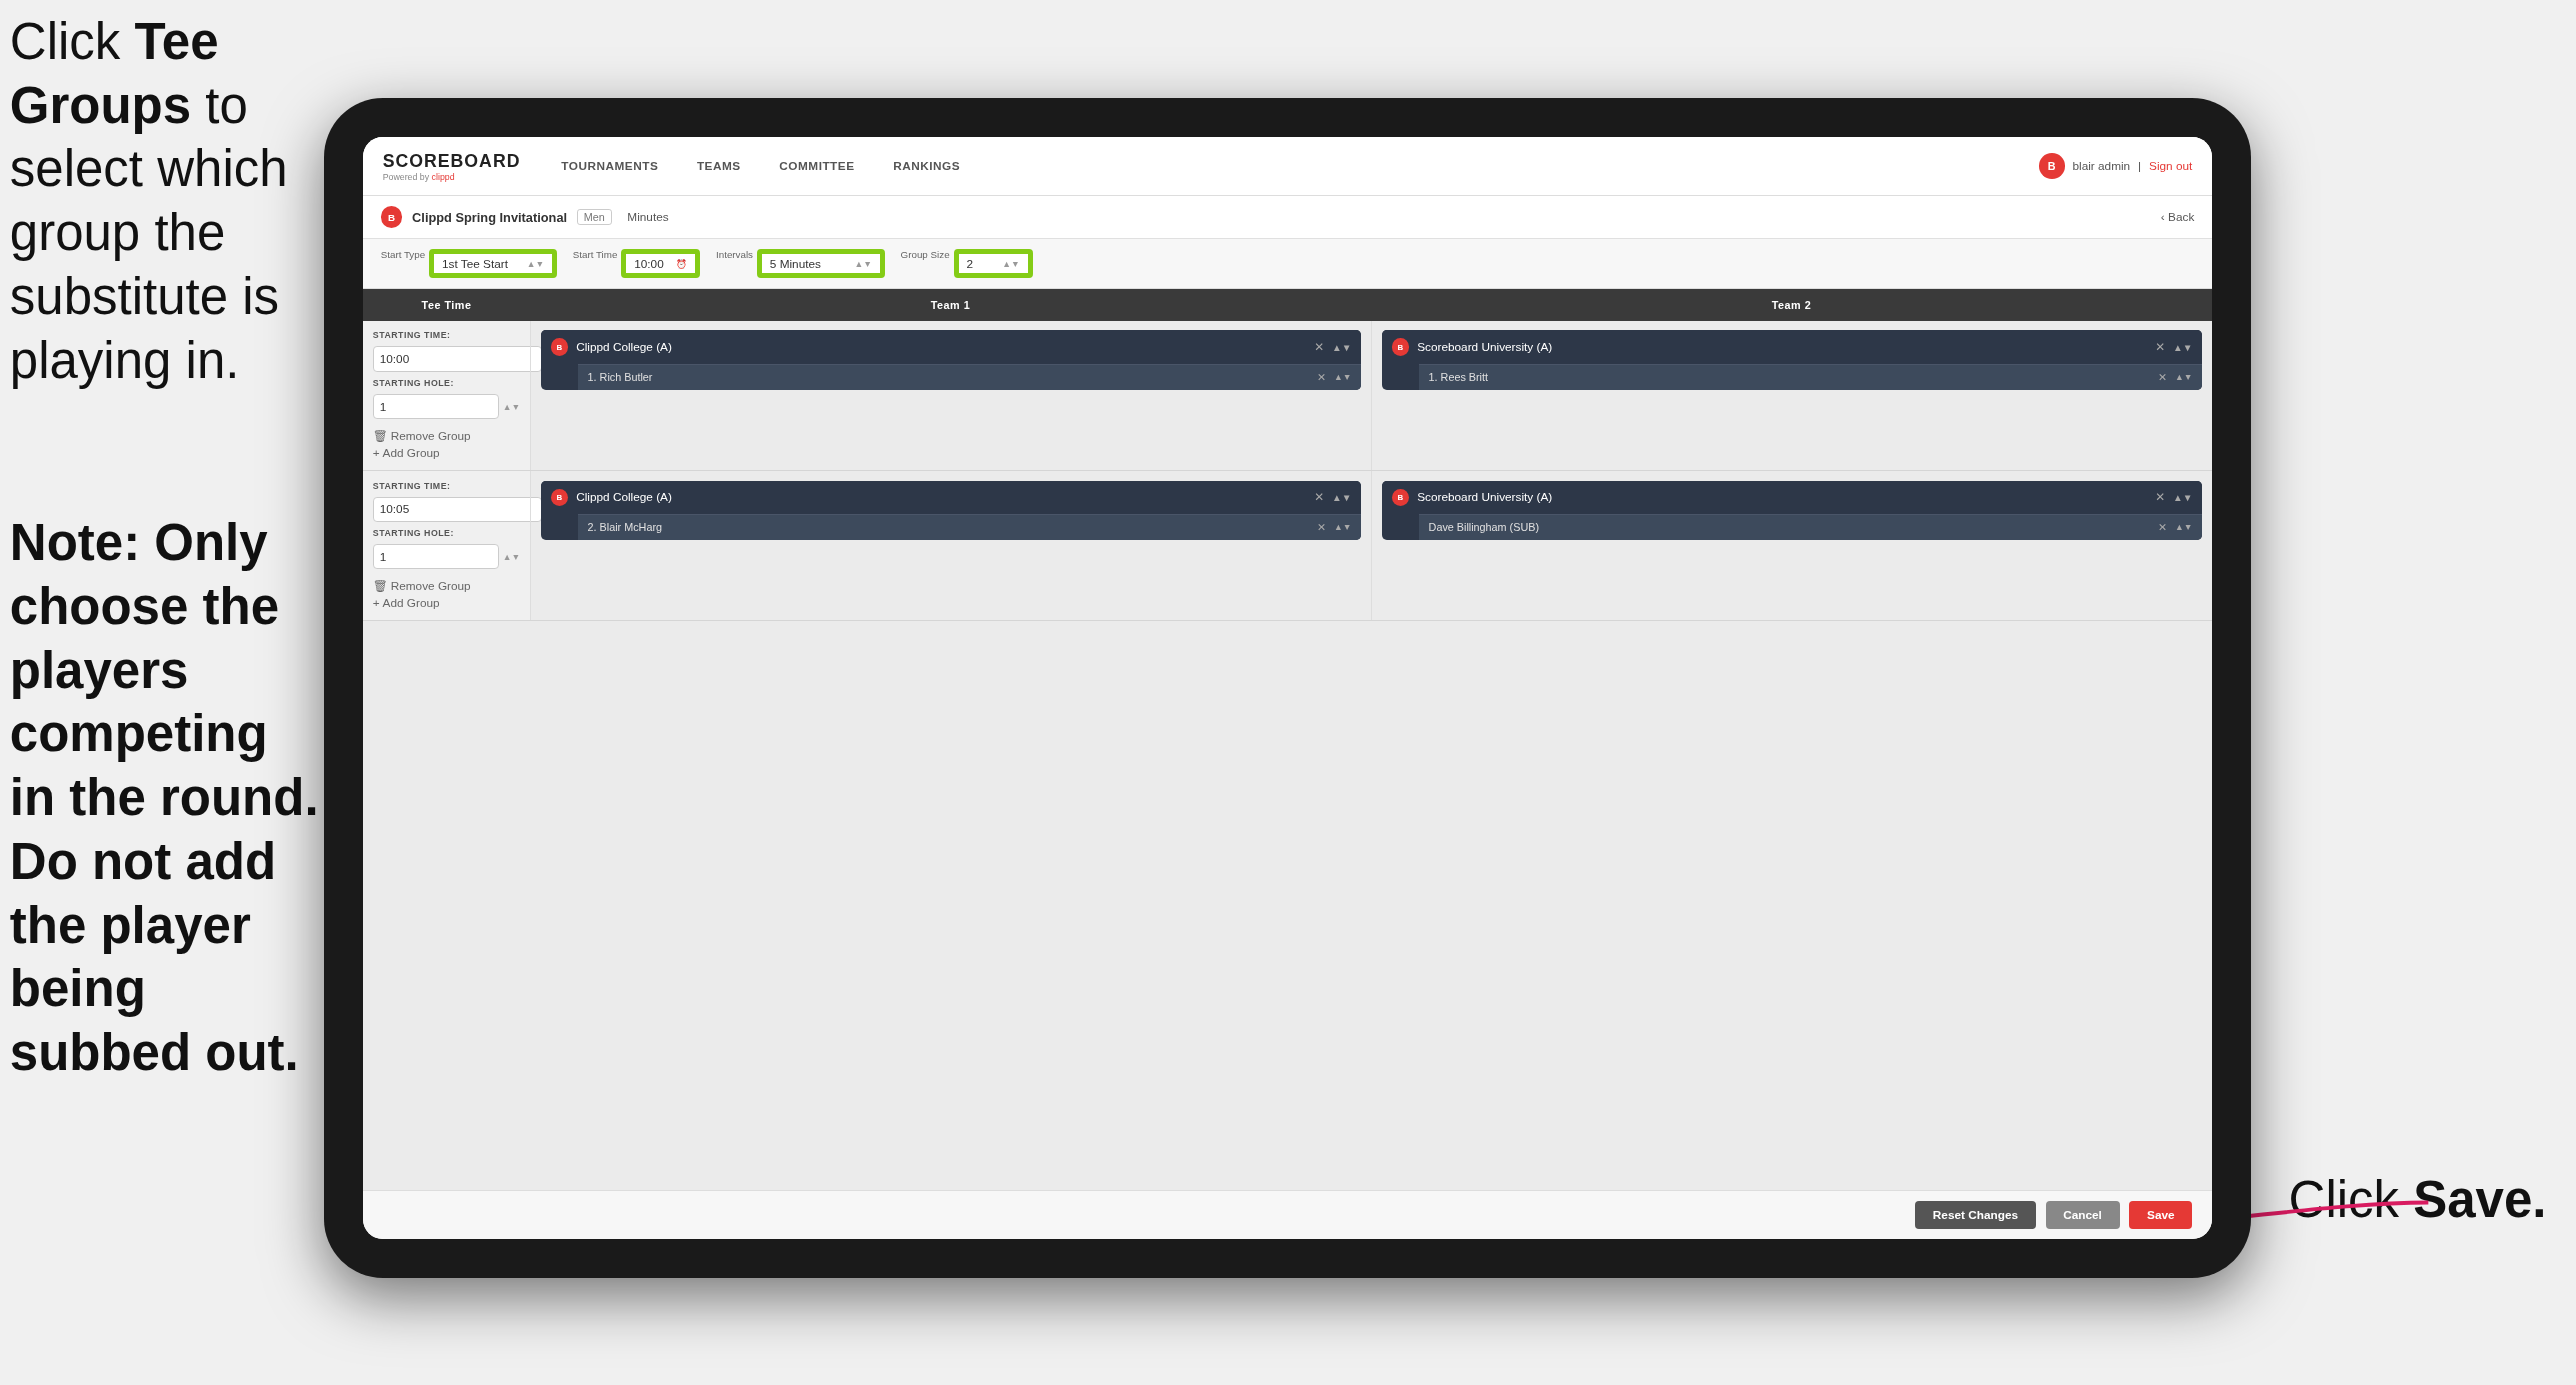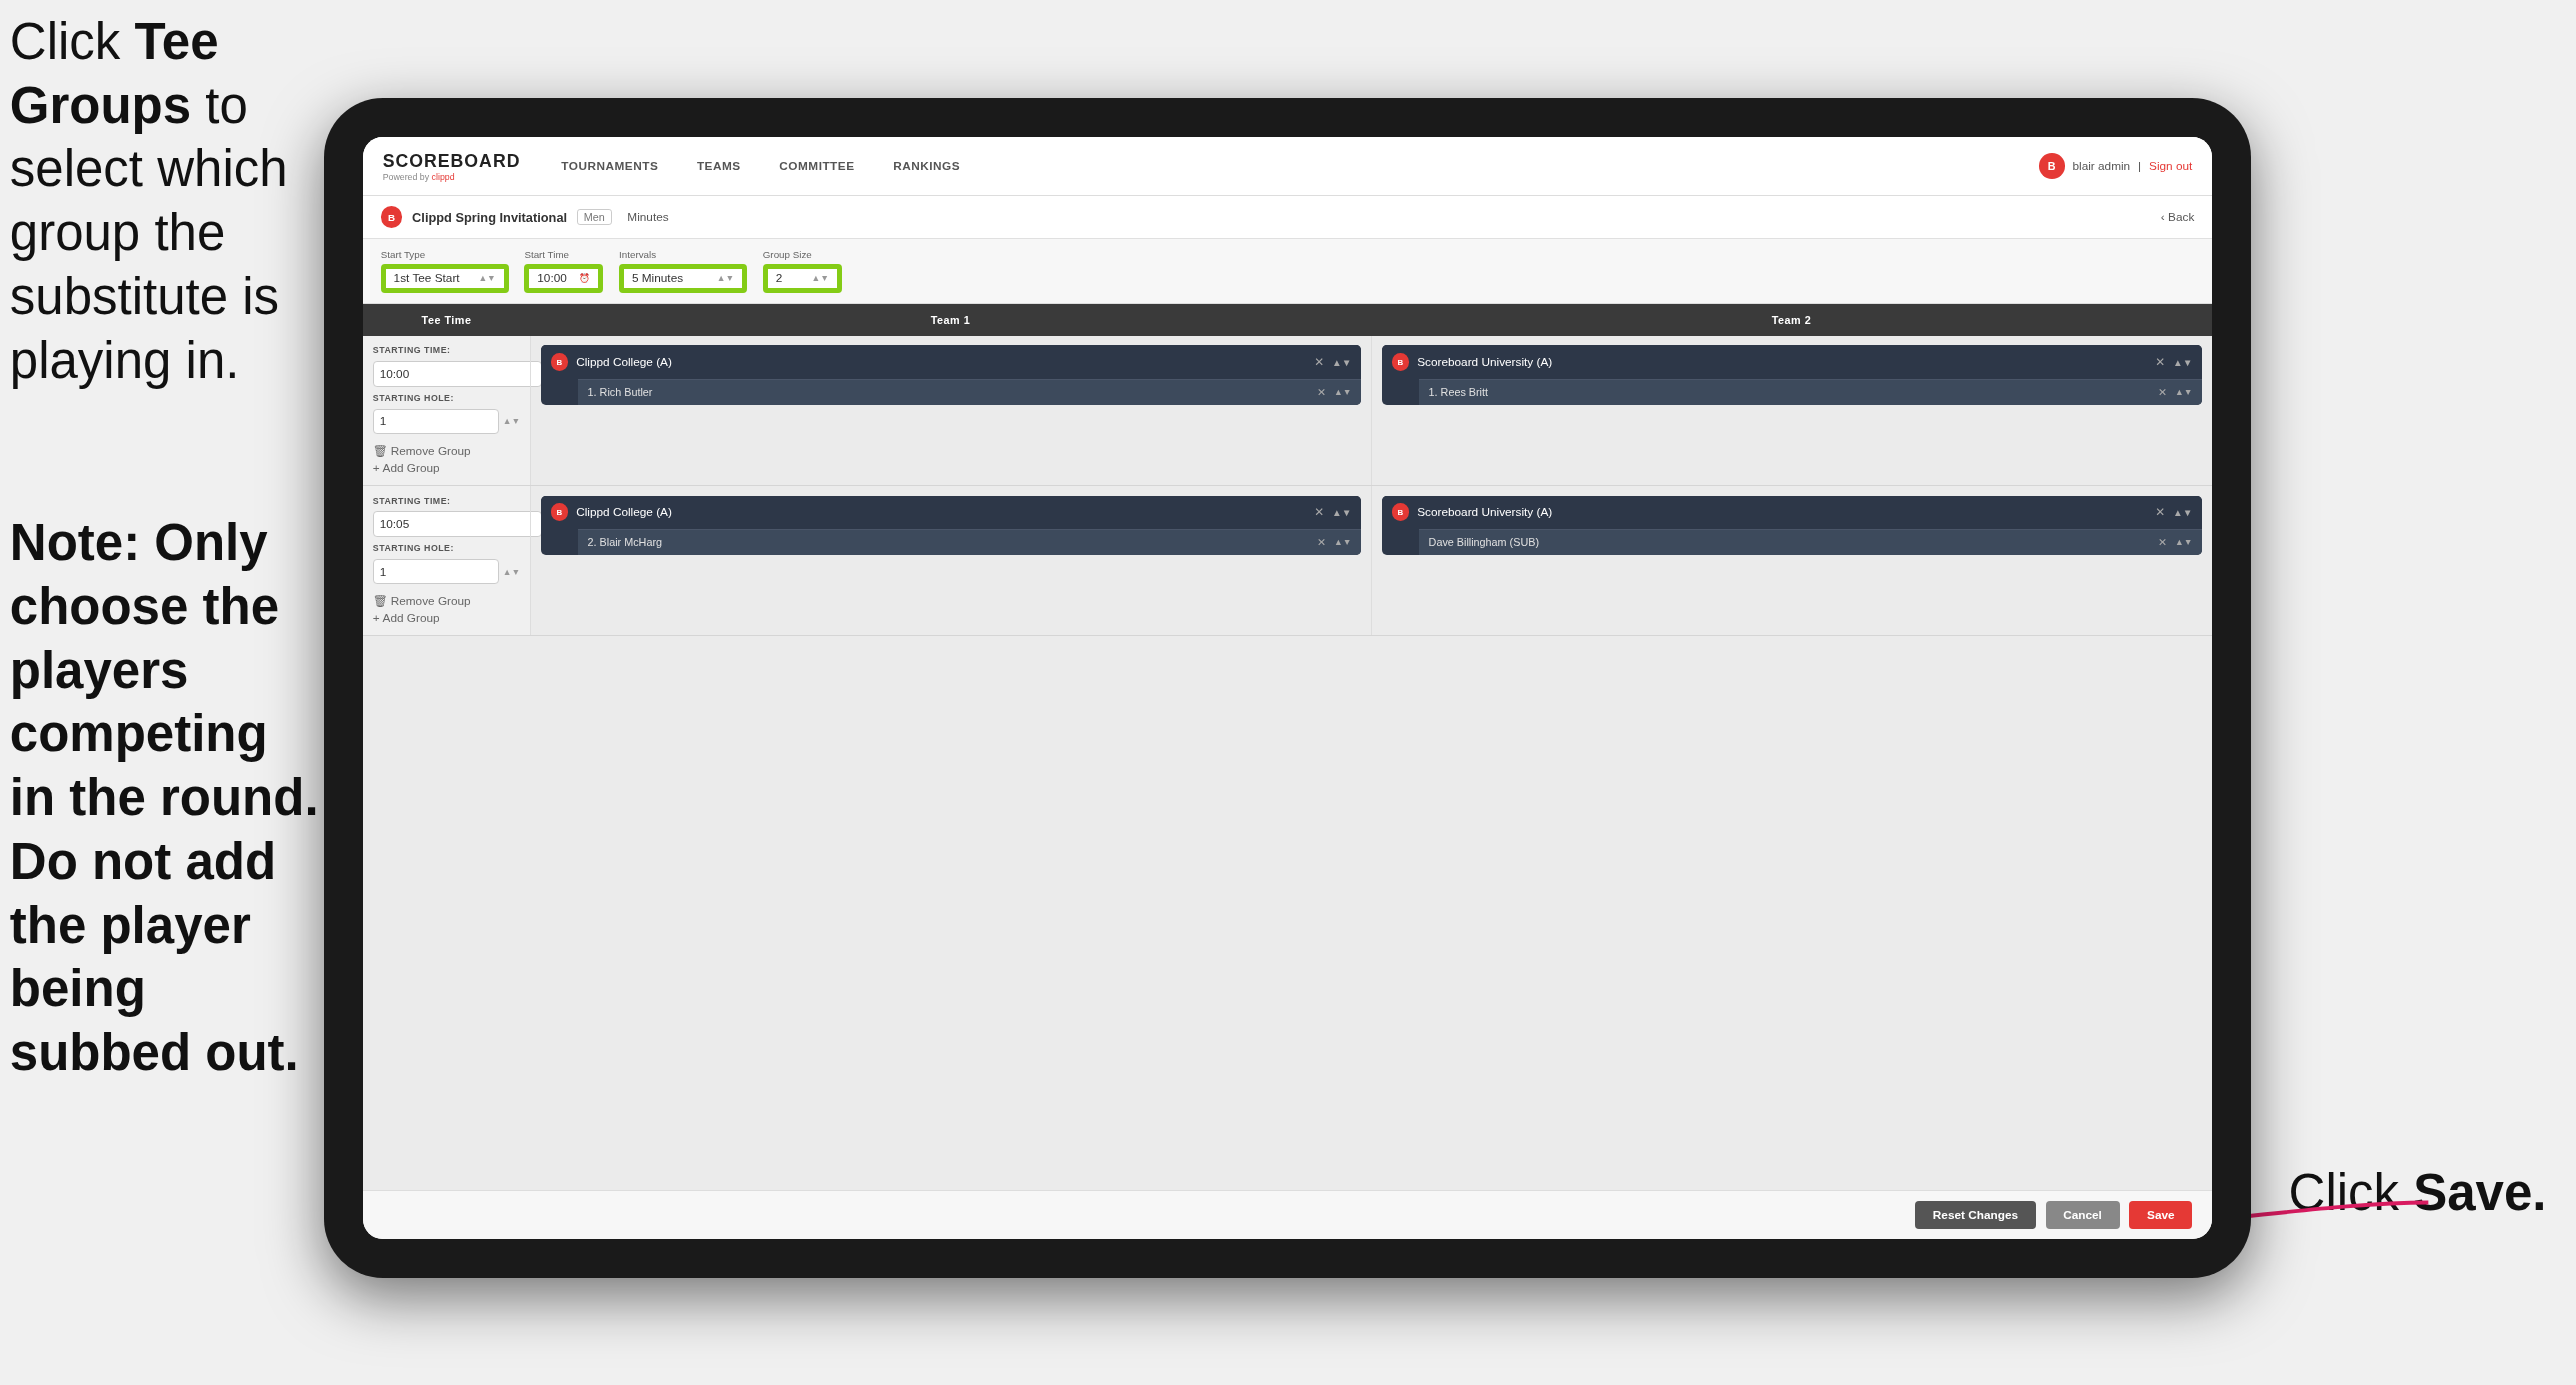--- a/index.html
+++ b/index.html
@@ -32,21 +32,21 @@
       line-height: 1.25;
       color: #111;
       width: 315px;
     }
     .note-text b { font-weight: 800; }
 
     
     .click-save-text {
       position: absolute;
       right: 29.5px;
-      bottom: 163px;
+      bottom: 156px;
       font-size: 51px;
       color: #111;
     }
     .click-save-text b { font-weight: 800; }
 
     
     .tablet-frame {
       position: absolute;
       left: 324px;
       top: 98px;
@@ -184,21 +184,21 @@
       background: #f7f7f7;
       padding: 9.8px 17.7px;
       display: flex;
       gap: 15.7px;
       align-items: flex-end;
       flex-shrink: 0;
       border-bottom: 1px solid #ddd;
     }
     .form-group {
       display: flex;
-      flex-direction: column;
+      flex-direction: row;
       gap: 3.9px;
     }
     .form-label {
       font-size: 9.8px;
       color: #666;
       font-weight: 500;
     }
     .form-control {
       height: 29.5px;
       border: 5px solid #84cc16;

